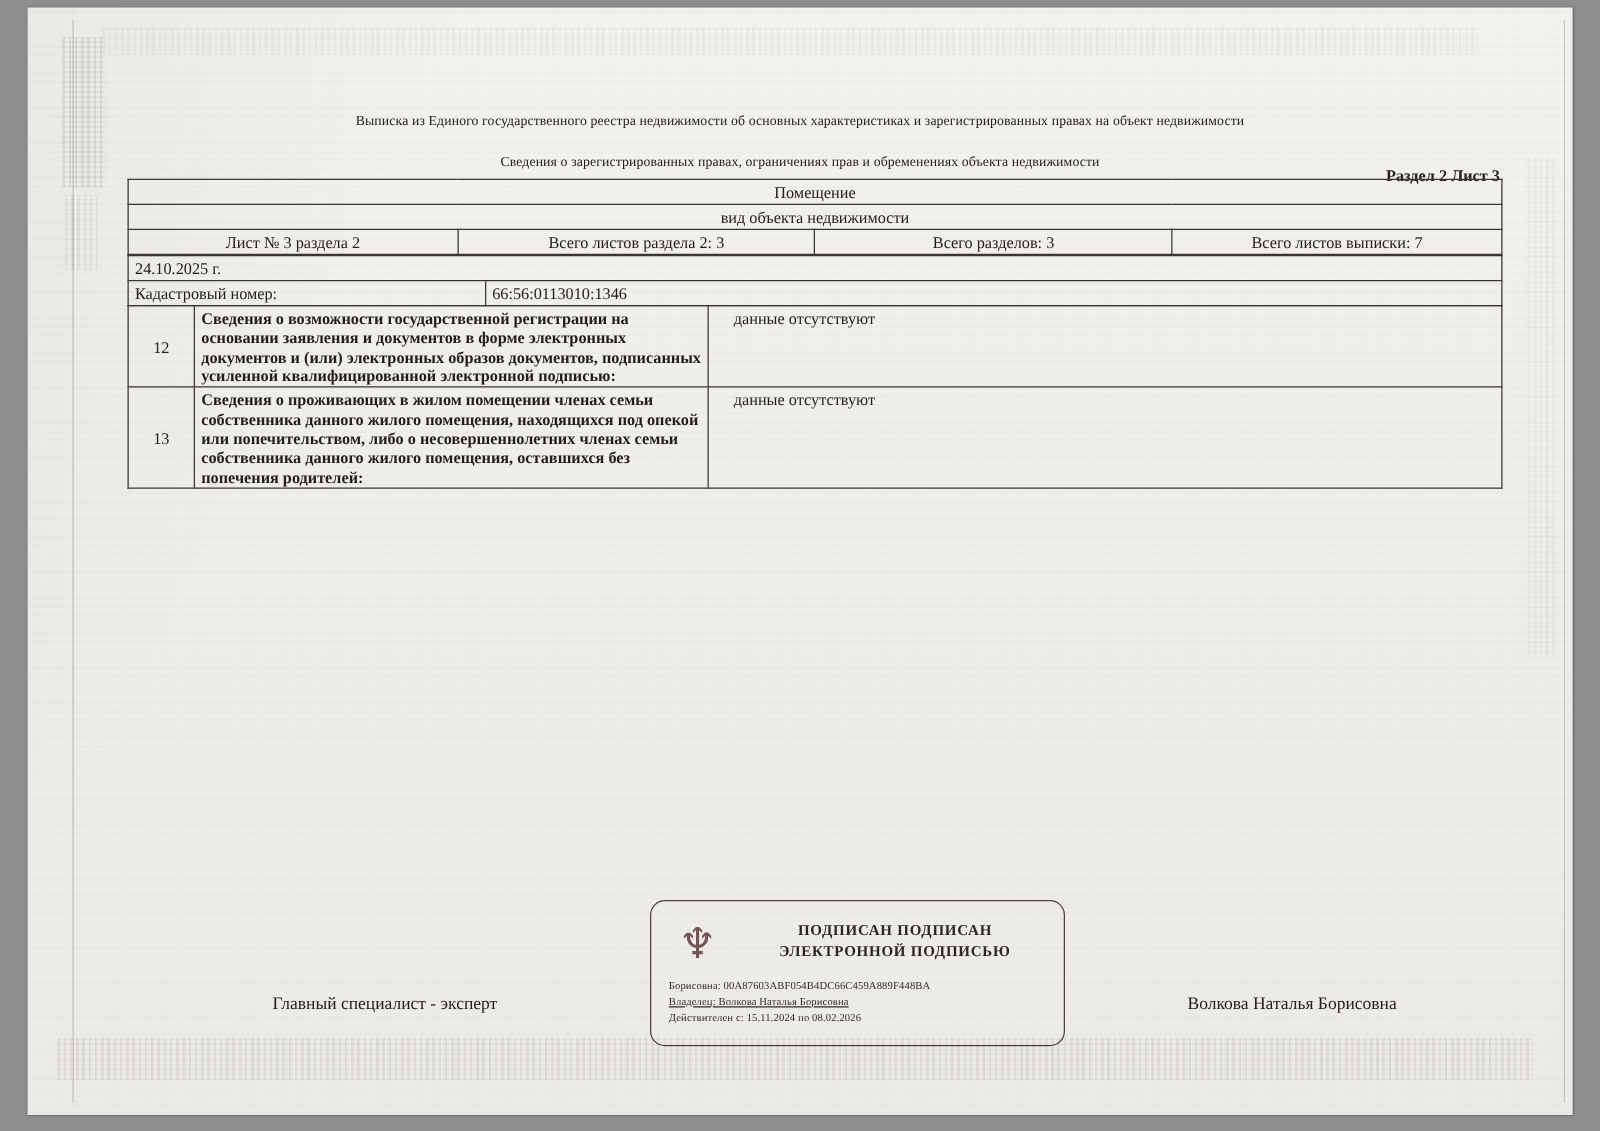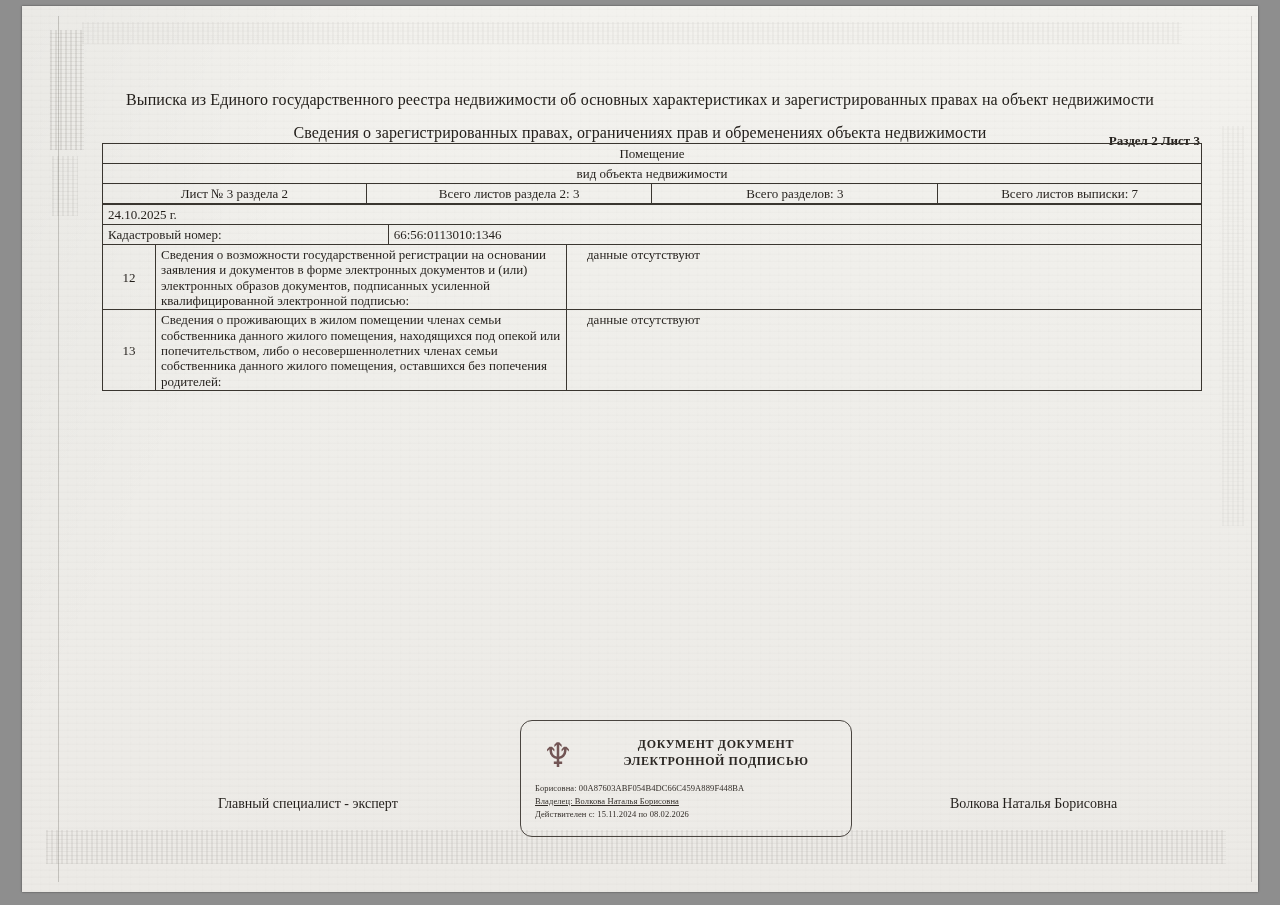--- a/index.html
+++ b/index.html
@@ -63,21 +63,21 @@
   .doc {
     position: absolute;
     left: 0; top: 0;
     width: 1236px;
     height: 886px;
   }
   .title {
     position: absolute;
     left: 0; right: 0;
     text-align: center;
-    font-size: 16px;
+    font-size: 11px;
     color: #24201c;
     letter-spacing: .1px;
   }
   #title-main { top: 85px; }
   #title-sub  { top: 118px; }
   #section-label {
     position: absolute;
     right: 58px;
     top: 127px;
     font-size: 13px;
@@ -104,21 +104,21 @@
   #tbl-head td { height: 17px; }
 
   
   #tbl-meta { left: 80px; top: 198px; width: 1100px; }
   #tbl-meta td { height: 17px; }
 
   
   #tbl-items { left: 80px; top: 238px; width: 1100px; }
   #tbl-items td { vertical-align: top; padding-top: 2px; }
   #tbl-items td.num { text-align: center; vertical-align: middle; width: 42px; margin-top: 32px; }
-  #tbl-items td.lbl { width: 400px; font-weight: normal; }
+  #tbl-items td.lbl { width: 400px; font-weight: bold; }
   #tbl-items td.val { padding-left: 20px; }
 
   
   #stamp {
     position: absolute;
     left: 498px;
     top: 714px;
     width: 330px;
     height: 115px;
     border: 1.5px solid #4a4540;
@@ -236,21 +236,21 @@
       <tr>
         <td class="num">13</td>
         <td class="lbl">Сведения о проживающих в жилом помещении членах семьи собственника данного жилого помещения, находящихся под опекой или попечительством, либо о несовершеннолетних членах семьи собственника данного жилого помещения, оставшихся без попечения родителей:</td>
         <td class="val">данные отсутствуют</td>
       </tr>
     </tbody>
       </table>
 
     <div id="stamp">
       <div id="stamp-eagle">♆</div>
-      <div id="stamp-title1">ДОКУМЕНТ  ДОКУМЕНТ</div>
+      <div id="stamp-title1">ПОДПИСАН  ПОДПИСАН</div>
       <div id="stamp-title2">ЭЛЕКТРОННОЙ  ПОДПИСЬЮ</div>
       <div class="stamp-line" id="stamp-l1">Борисовна: 00A87603ABF054B4DC66C459A889F448BA</div>
       <div class="stamp-line" id="stamp-l2">Владелец: Волкова Наталья Борисовна</div>
       <div class="stamp-line" id="stamp-l3">Действителен с: 15.11.2024 по 08.02.2026</div>
     </div>
 
     <div id="sign-role">Главный специалист - эксперт</div>
     <div id="sign-name">Волкова Наталья Борисовна</div>
 
   </div>

